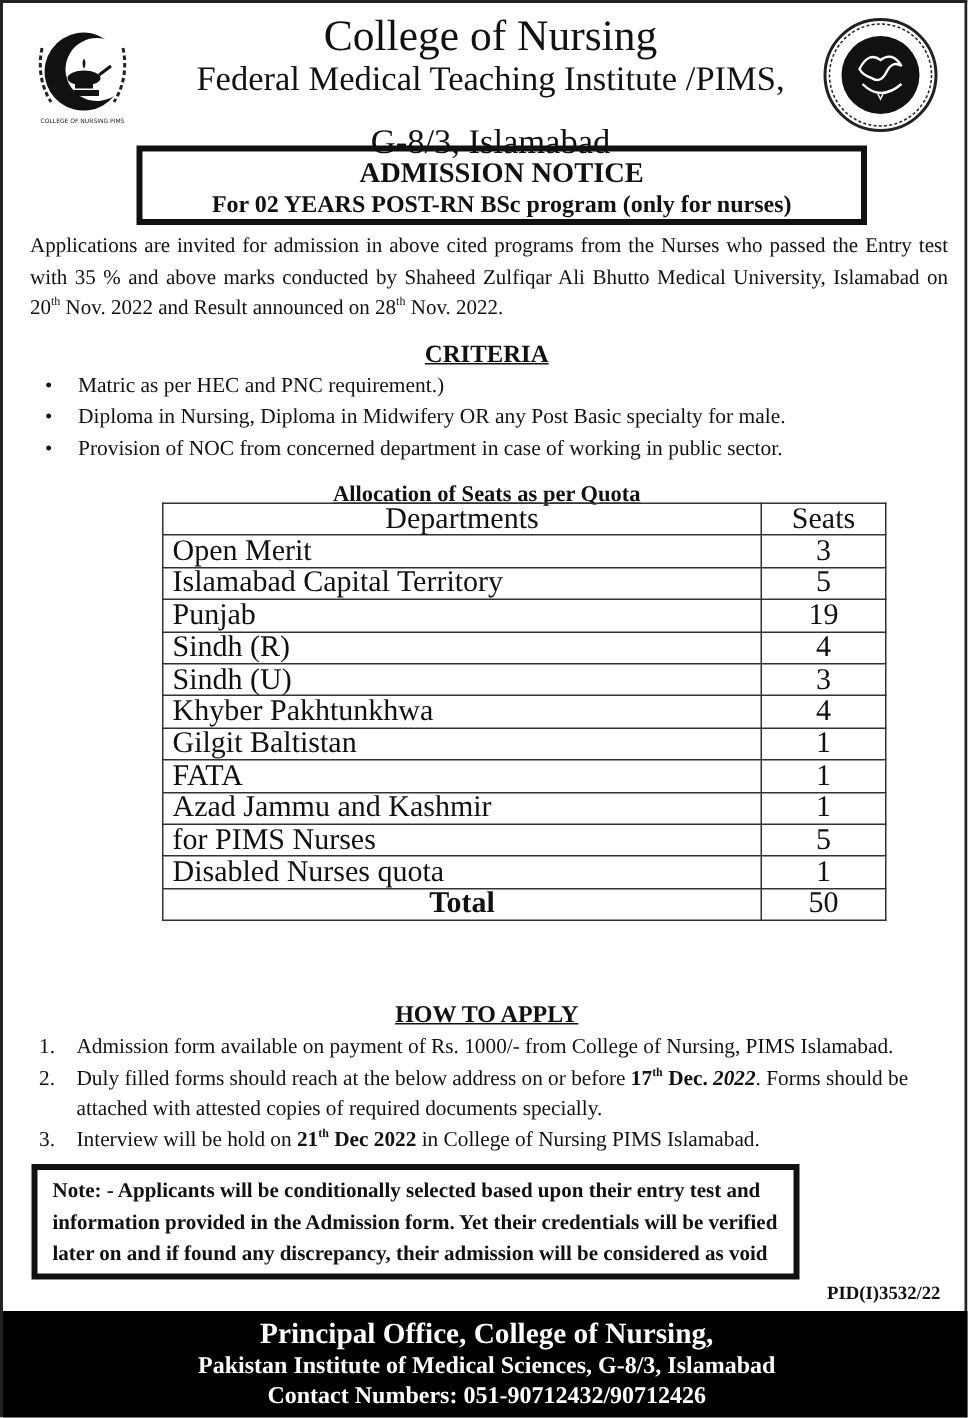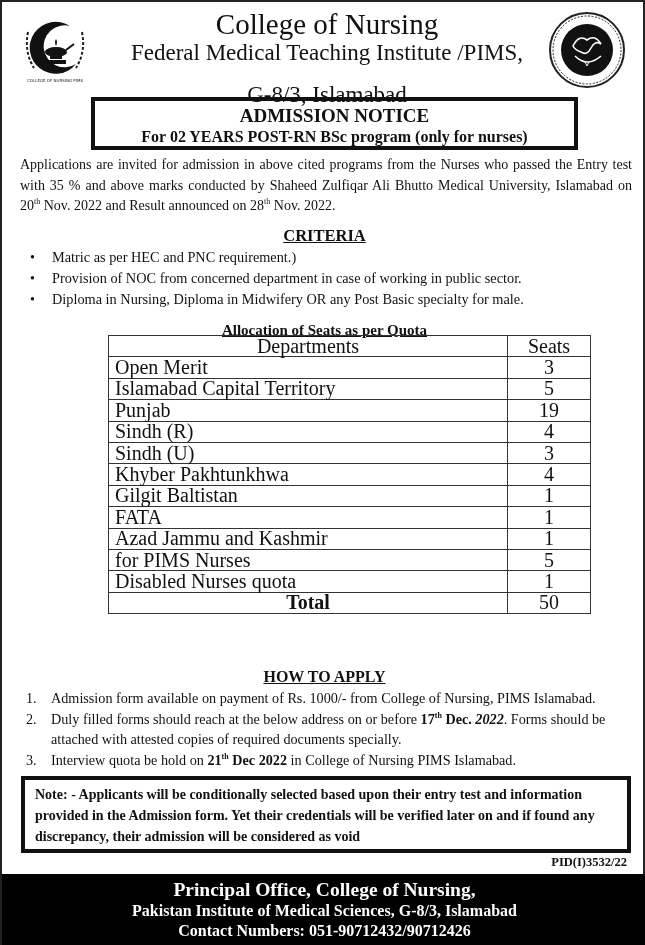--- a/index.html
+++ b/index.html
@@ -58,21 +58,21 @@
     .seats-table tr.total td { font-weight: bold; text-align: center; }
     .seats-table tr.total td.seat { font-weight: normal; }
 
     .apply-heading { top: 665px; font-size: 16px; line-height: 20px; }
     .apply { position: absolute; left: 24px; top: 686px; width: 605px; list-style: none; }
     .apply li { position: relative; padding-left: 25px; font-size: 14.2px; line-height: 20.5px; }
     .apply li .num { position: absolute; left: 0; top: 0; }
 
     
     .note-box {
-      position: absolute; left: 19px; top: 774px; width: 610px; height: 77px;
+      position: absolute; left: 19px; top: 774px; width: 512px; height: 77px;
       border: 4px solid #111; padding: 4px 10px; font-weight: bold;
       font-size: 14px; line-height: 21px;
     }
 
     .pid { position: absolute; right: 16px; top: 853px; font-size: 12.5px; font-weight: bold; }
 
     
     .footer {
       position: absolute; left: 0; top: 872px; width: 645px; height: 73px;
       background: #000; color: #fff; text-align: center; font-weight: bold;
@@ -114,22 +114,22 @@
   <div class="admission-box">
     <div class="adm-1">ADMISSION NOTICE</div>
     <div class="adm-2">For 02 YEARS POST-RN BSc program (only for nurses)</div>
   </div>
 
   <p class="intro"><span>Applications are invited for admission in above cited programs from the Nurses who passed the Entry test with 35 % and above marks conducted by Shaheed Zulfiqar Ali Bhutto Medical University, Islamabad on 20</span><sup>th</sup><span> Nov. 2022 and Result announced on 28</span><sup>th</sup><span> Nov. 2022.</span></p>
 
   <div class="section-heading criteria-heading">CRITERIA</div>
   <ul class="criteria-list">
     <li>Matric as per HEC and PNC requirement.)</li>
+    <li>Diploma in Nursing, Diploma in Midwifery OR any Post Basic specialty for male.</li>
     <li>Provision of NOC from concerned department in case of working in public sector.</li>
-    <li>Diploma in Nursing, Diploma in Midwifery OR any Post Basic specialty for male.</li>
   </ul>
 
   <div class="section-heading quota-heading">Allocation of Seats as per Quota</div>
   <table class="seats-table">
     <thead>
       <tr>
         <th>Departments</th>
         <th class="seat" style="width:83px;">Seats</th>
       </tr>
     </thead>
@@ -190,21 +190,21 @@
     <li>
       <span class="num">1.</span>
       <span>Admission form available on payment of Rs. 1000/- from College of Nursing, PIMS Islamabad.</span>
     </li>
     <li>
       <span class="num">2.</span>
       <span>Duly filled forms should reach at the below address on or before </span><b>17</b><sup style="font-weight:bold;">th</sup><b> Dec. </b><b><i>2022</i></b><span>. Forms should be attached with attested copies of required documents specially.</span>
     </li>
     <li>
       <span class="num">3.</span>
-      <span>Interview quota be hold on </span><b>21</b><sup style="font-weight:bold;">th</sup><b> Dec 2022</b><span> in College of Nursing PIMS Islamabad.</span>
+      <span>Interview will be hold on </span><b>21</b><sup style="font-weight:bold;">th</sup><b> Dec 2022</b><span> in College of Nursing PIMS Islamabad.</span>
     </li>
   </ol>
 
   <div class="note-box">Note: - Applicants will be conditionally selected based upon their entry test and information provided in the Admission form. Yet their credentials will be verified later on and if found any discrepancy, their admission will be considered as void</div>
 
   <div class="pid">PID(I)3532/22</div>
 
   <div class="footer">
     <div class="foot-1">Principal Office, College of Nursing,</div>
     <div class="foot-2">Pakistan Institute of Medical Sciences, G-8/3, Islamabad</div>

